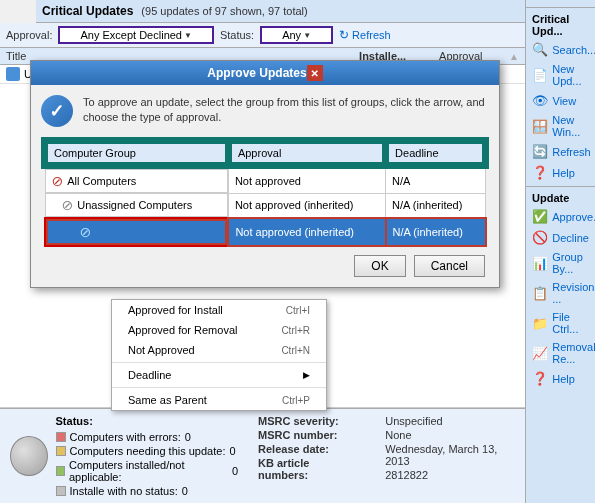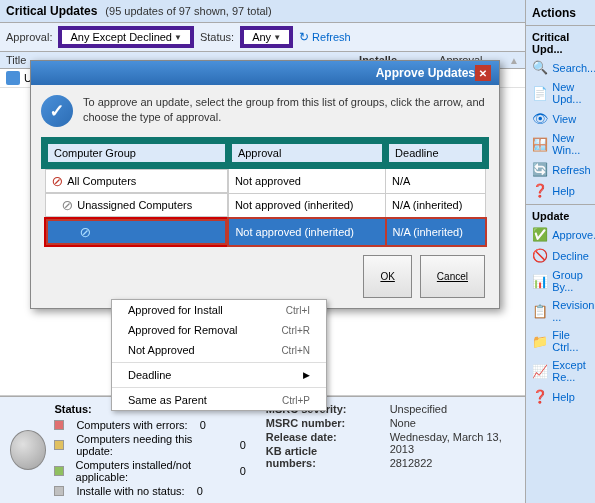--- a/index.html
+++ b/index.html
@@ -22,20 +22,21 @@
     }
 
     
     .top-bar {
       background: #d4e4f7;
       border-bottom: 1px solid #aaa;
       padding: 4px 6px;
       display: flex;
       align-items: center;
       gap: 8px;
+      margin-left: 36px;
     }
     .window-title {
       font-weight: bold;
       font-size: 12px;
       color: #000;
     }
     .window-title-count {
       font-size: 11px;
       font-weight: normal;
       color: #333;
@@ -47,22 +48,22 @@
       border-bottom: 1px solid #aaa;
       padding: 3px 6px;
       display: flex;
       align-items: center;
       gap: 6px;
       font-size: 11px;
     }
     .filter-label { color: #333; text-align: center; }
     .filter-dropdown {
       background: white;
-      border: 4px solid #4c1d95;
-      padding: 1px 8px;
+      border: 2px solid #4c1d95;
+      padding: 1px 20px;
       font-size: 11px;
       display: flex;
       align-items: center;
       gap: 2px;
     }
     .filter-dropdown-arrow {
       font-size: 8px;
       color: #333;
     }
     .refresh-btn {
@@ -115,21 +116,21 @@
       background: #f0f0f0;
       border: 1px solid #888;
       box-shadow: 3px 3px 8px rgba(0,0,0,0.4);
     }
     .modal-title-bar {
       background: linear-gradient(to bottom, #4a90d9, #2c6db5);
       color: white;
       padding: 4px 8px;
       display: flex;
       align-items: center;
-      justify-content: flex-end;
+      justify-content: center;
       font-size: 12px;
       font-weight: bold;
     }
     .modal-close {
       background: #c0392b;
       color: white;
       border: none;
       width: 16px;
       height: 16px;
       font-size: 10px;
@@ -209,26 +210,25 @@
 
     
     .modal-buttons {
       display: flex;
       justify-content: flex-end;
       gap: 8px;
       margin-top: 8px;
       padding: 0 4px;
     }
     .btn {
-      padding: 15px 16px;
+      padding: 3px 16px;
       border: 1px solid #888;
       background: linear-gradient(to bottom, #f8f8f8, #e0e0e0);
-      font-size: 10px;
+      font-size: 12px;
       cursor: pointer;
-      text-decoration: underline;
     }
 
     
     .status-bar {
       background: #e8f0fb;
       border-top: 1px solid #aaa;
       padding: 6px 10px;
       display: flex;
       gap: 20px;
       font-size: 11px;
@@ -238,21 +238,21 @@
       flex-direction: column;
       gap: 2px;
     }
     .status-title {
       font-weight: bold;
       margin-bottom: 2px;
     }
     .status-legend {
       display: flex;
       align-items: center;
-      gap: 12px;
+      gap: 4px;
     }
     .legend-box {
       width: 10px;
       height: 10px;
       border: 1px solid #999;
     }
     .legend-box.red { background: #e07070; }
     .legend-box.yellow { background: #e0c060; }
     .legend-box.green { background: #90c060; }
     .legend-box.gray { background: #c0c0c0; }
@@ -475,21 +475,20 @@
 
       <div class="modal-buttons">
         <button class="btn">OK</button>
         <button class="btn">Cancel</button>
       </div>
     </div>
   </div>
 </div>
 
 <div class="right-sidebar">
-  <div class="sidebar-section-title">Actions</div>
   <div class="sidebar-divider"></div>
   <div class="sidebar-section-sub">Critical Upd...</div>
   <div class="sidebar-item">
     <span class="sidebar-item-icon">🔍</span>
     <span>Search...</span>
   </div>
   <div class="sidebar-item">
     <span class="sidebar-item-icon">📄</span>
     <span>New Upd...</span>
   </div>
@@ -526,19 +525,19 @@
   <div class="sidebar-item">
     <span class="sidebar-item-icon">📋</span>
     <span>Revision ...</span>
   </div>
   <div class="sidebar-item">
     <span class="sidebar-item-icon">📁</span>
     <span>File Ctrl...</span>
   </div>
   <div class="sidebar-item">
     <span class="sidebar-item-icon">📈</span>
-    <span>Except Re...</span>
+    <span>Removal Re...</span>
   </div>
   <div class="sidebar-item">
     <span class="sidebar-item-icon">❓</span>
     <span>Help</span>
   </div>
 </div>
 
 </body></html>

